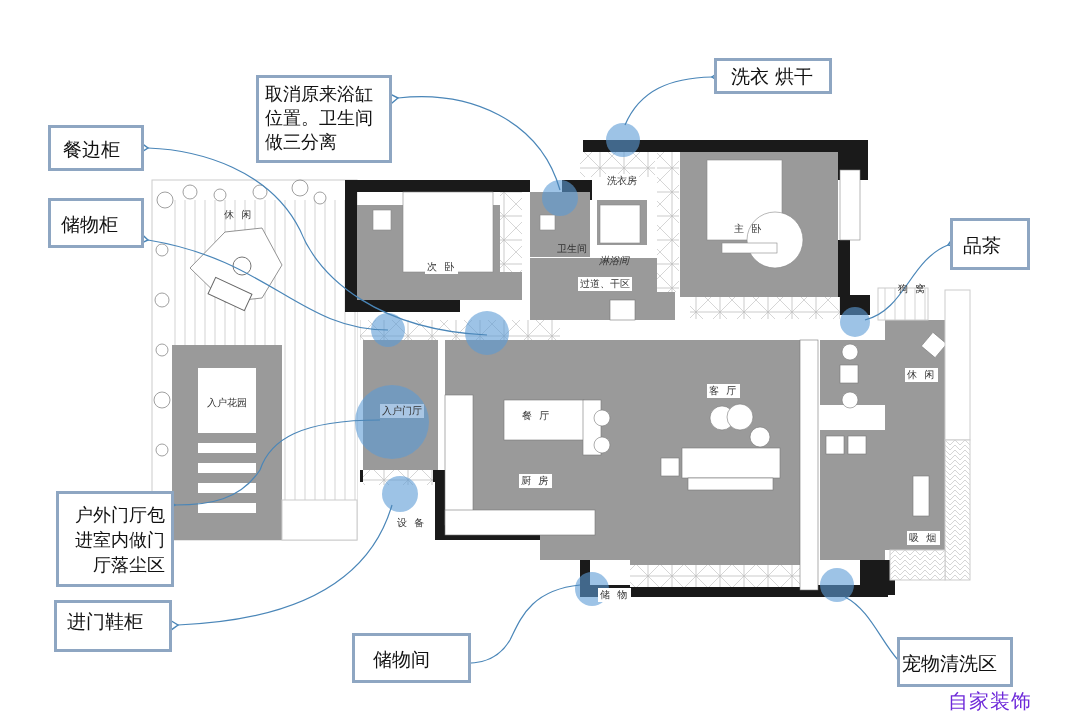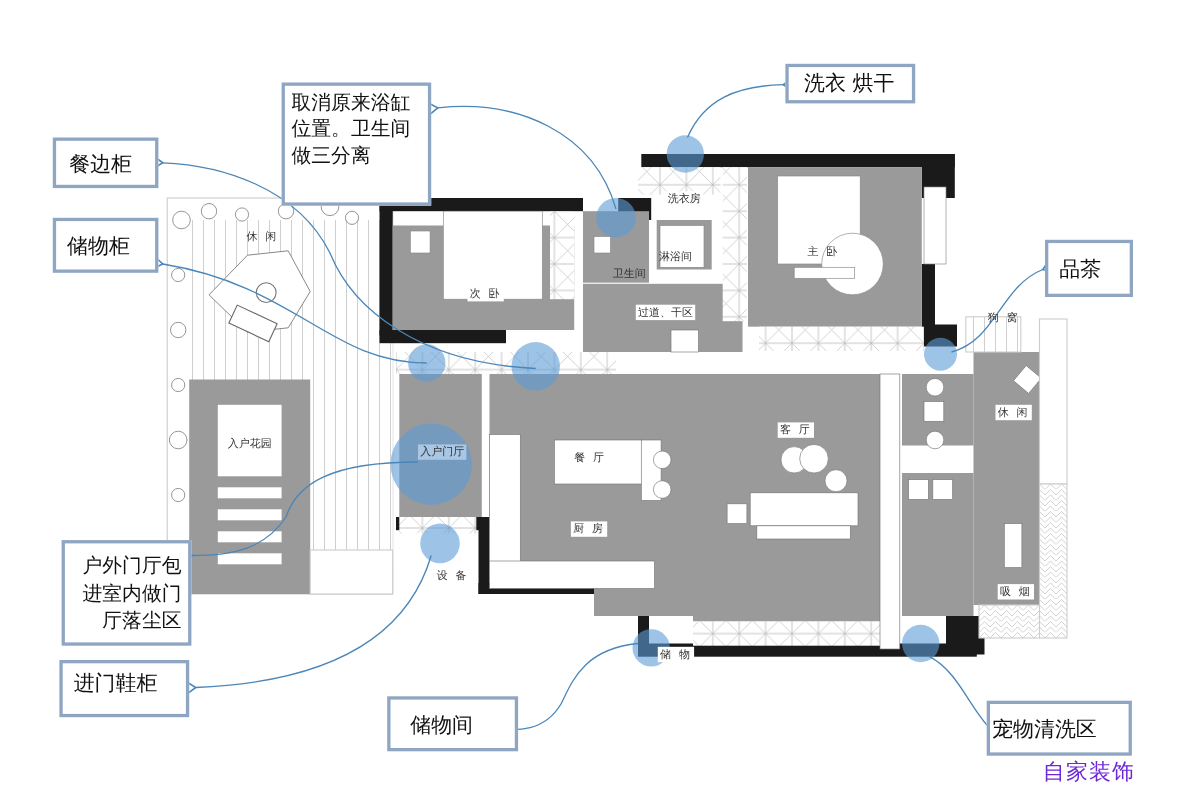--- a/index.html
+++ b/index.html
@@ -171,37 +171,37 @@
     <path d="M380 420 C 300 420, 270 440, 260 470 C 240 500, 210 505, 175 505" marker-end="url(#arrow)"></path>
     <path d="M392 505 C 370 580, 300 620, 178 625" marker-end="url(#arrow)"></path>
     <path d="M580 585 C 530 590, 520 620, 510 640 C 495 665, 470 665, 450 662" marker-end="url(#arrow)"></path>
     <path d="M845 597 C 870 610, 880 640, 898 660" marker-end="url(#arrow)"></path>
     <path d="M865 320 C 905 310, 910 260, 948 245" marker-end="url(#arrow)"></path>
   </g>
 </svg>
 
 <span class="room-label" style="left:425px;top:260px;">次 卧</span>
 <span class="room-label nobg" style="left:555px;top:242px;letter-spacing:0;">卫生间</span>
-<span class="room-label nobg" style="left:597px;top:226px;letter-spacing:0;">淋浴间</span>
+<span class="room-label nobg" style="left:597px;top:254px;letter-spacing:0;font-style:italic;">淋浴间</span>
 <span class="room-label" style="left:605px;top:174px;letter-spacing:0;">洗衣房</span>
 <span class="room-label" style="left:578px;top:277px;letter-spacing:0;">过道、干区</span>
 <span class="room-label nobg" style="left:732px;top:222px;">主 卧</span>
 <span class="room-label nobg" style="left:222px;top:208px;">休 闲</span>
 <span class="room-label nobg" style="left:205px;top:396px;letter-spacing:0;">入户花园</span>
 <span class="room-label" style="left:380px;top:404px;letter-spacing:0;background:#a9c6e4;">入户门厅</span>
 <span class="room-label" style="left:520px;top:409px;">餐 厅</span>
 <span class="room-label" style="left:519px;top:474px;">厨 房</span>
 <span class="room-label" style="left:707px;top:384px;">客 厅</span>
 <span class="room-label nobg" style="left:395px;top:516px;">设 备</span>
 <span class="room-label" style="left:598px;top:550px;margin-top:38px;">储 物</span>
 <span class="room-label nobg" style="left:896px;top:282px;">狗 窝</span>
 <span class="room-label" style="left:905px;top:368px;">休 闲</span>
 <span class="room-label" style="left:907px;top:531px;">吸 烟</span>
 
-<div class="callout" style="left:256px;top:75px;width:136px;height:112px;font-size:18px;line-height:24px;padding:4px 6px;">
+<div class="callout" style="left:256px;top:75px;width:136px;height:88px;font-size:18px;line-height:24px;padding:4px 6px;">
   <span>取消原来浴缸位置。卫生间做三分离</span>
 </div>
 <div class="callout" style="left:714px;top:58px;width:118px;height:36px;padding:3px 14px;">
   <span>洗衣 烘干</span>
 </div>
 <div class="callout" style="left:48px;top:125px;width:96px;height:46px;padding:9px 12px;">
   <span>餐边柜</span>
 </div>
 <div class="callout" style="left:48px;top:198px;width:96px;height:50px;padding:11px 10px;">
   <span>储物柜</span>
@@ -211,17 +211,17 @@
 </div>
 <div class="callout" style="left:56px;top:491px;width:118px;height:96px;font-size:18px;line-height:25px;padding:8px 6px;text-align:right;">
   <span>户外门厅包进室内做门厅落尘区</span>
 </div>
 <div class="callout" style="left:54px;top:600px;width:118px;height:52px;padding:6px 10px;">
   <span>进门鞋柜</span>
 </div>
 <div class="callout" style="left:352px;top:633px;width:119px;height:50px;padding:11px 18px;">
   <span>储物间</span>
 </div>
-<div class="callout" style="left:897px;top:637px;width:132px;height:50px;padding:11px 2px;">
+<div class="callout" style="left:897px;top:637px;width:116px;height:50px;padding:11px 2px;">
   <span>宠物清洗区</span>
 </div>
 
 <div class="watermark">自家装饰</div>
 
 </body></html>

